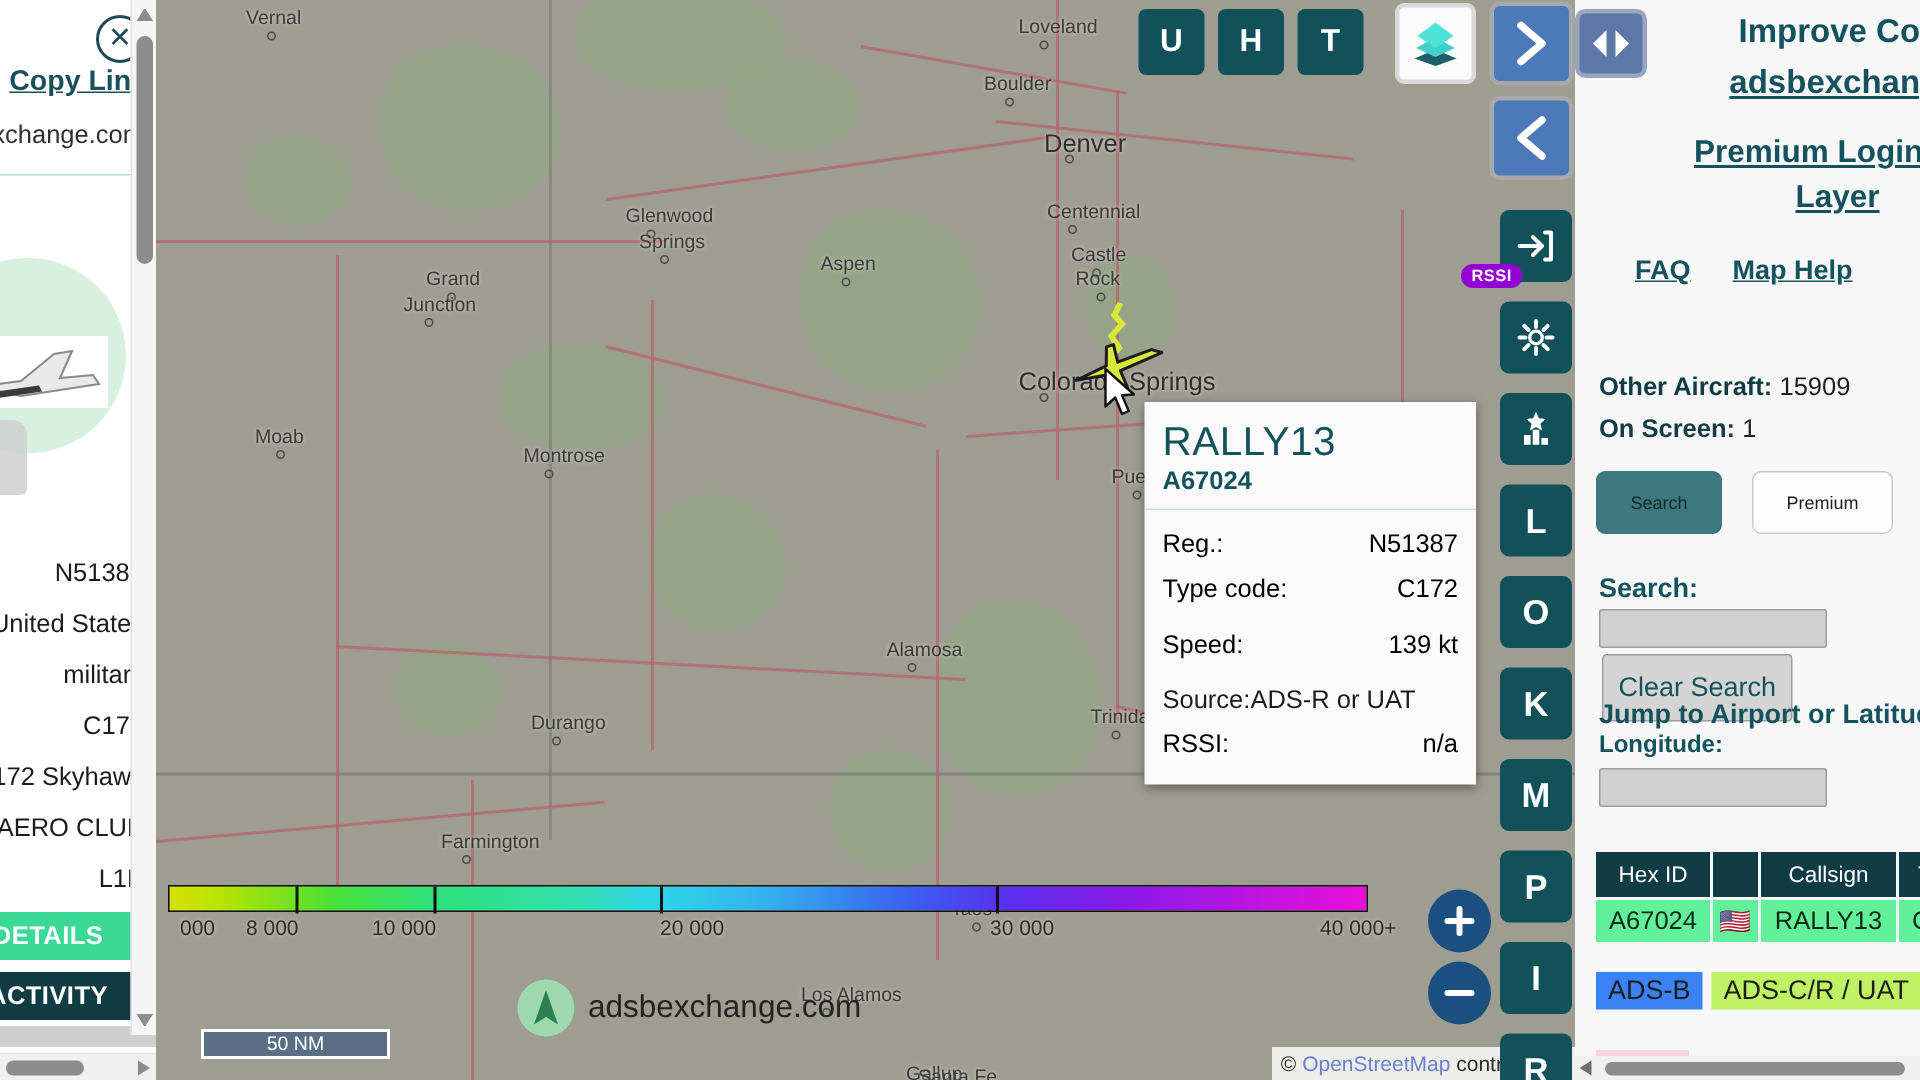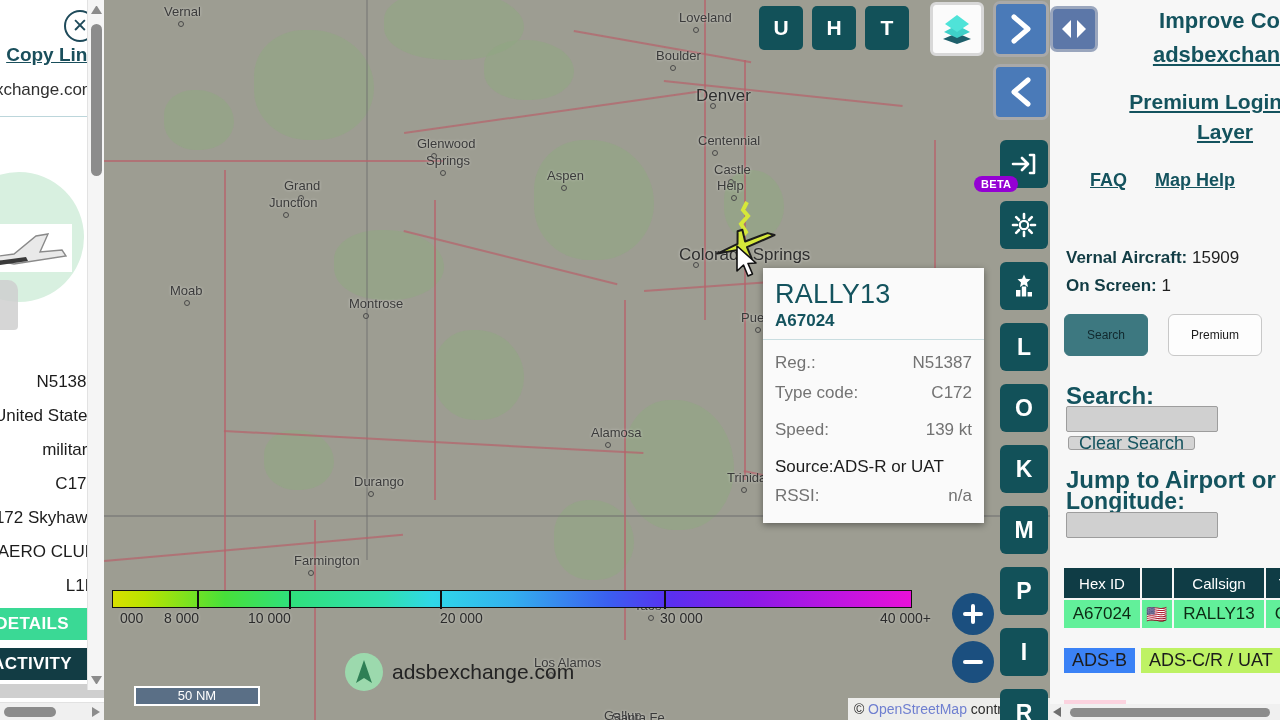--- a/index.html
+++ b/index.html
@@ -236,29 +236,29 @@
   .rp-stat b { color: #123c44; }
   #rp-tabs { position: absolute; left: 14px; top: 314px; display: flex; }
   .rp-tab {
     height: 42px; padding: 0 22px; display: flex; align-items: center;
     justify-content: center; font-size: 12px; cursor: pointer;
     border: 1px solid #c8c8c8; border-radius: 6px; margin-right: 20px;
   }
   .rp-tab.active { background: #3d7880; color: #11292e; border-color: #3d7880; }
   .rp-tab.idle { background: #fdfdfd; color: #1c1c1c; }
   #rp-search-label, #rp-jump-label {
-    position: absolute; left: 16px; font-size: 24px; font-weight: bold;
+    position: absolute; left: 16px; font-size: 18px; font-weight: bold;
     color: #14535e; white-space: nowrap;
   }
   .rp-input {
     position: absolute; height: 26px; background: #d0d0d0;
     border: 1px solid #9d9d9d; border-radius: 2px;
   }
   .rp-btn {
-    position: absolute; height: 14px; background: #d4d4d4; border: 1px solid #9d9d9d;
+    position: absolute; height: 45px; background: #d4d4d4; border: 1px solid #9d9d9d;
     border-radius: 3px; font-size: 18px; color: #14535e; padding: 0 10px;
     display: flex; align-items: center; cursor: pointer; white-space: nowrap;
   }
   #rp-table { position: absolute; left: 14px; top: 568px; }
   #rp-thead { display: flex; }
   #rp-thead div {
     background: #0f3c45; color: #fff; font-size: 15px; height: 30px;
     display: flex; align-items: center; justify-content: center;
     border-right: 2px solid #f7f7f7; white-space: nowrap;
   }
@@ -290,21 +290,21 @@
 
   
   #tooltip {
     position: absolute; left: 763px; top: 268px; width: 221px;
     background: #fafafa; box-shadow: 0 2px 7px rgba(0,0,0,.4); z-index: 35;
   }
   #tt-head { padding: 12px 12px 8px 12px; border-bottom: 1px solid #c9dde0; }
   #tt-call { font-size: 27px; color: #14535e; line-height: 1.05; letter-spacing: .3px; }
   #tt-hex { font-size: 17px; font-weight: bold; color: #14535e; margin-top: 3px; }
   #tt-body { padding: 8px 12px 12px 12px; }
-  .tt-row { display: flex; justify-content: space-between; font-size: 17px; color: #737373; line-height: 1.72; }
+  .tt-row { display: flex; justify-content: space-between; font-size: 17px; color: #000000; line-height: 1.72; }
   .tt-gap { height: 8px; }
   .tt-src { font-size: 17px; color: #1c1c1c; line-height: 1.72; }
 </style>
 </head>
 <body>
 
 <div id="root">
 
   <div id="map">
     <div id="map-base">
@@ -352,21 +352,21 @@
         <div class="city-label big" style="left: 592px; top: 86px;">Denver</div>
         <div class="city-dot" style="left: 608px; top: 150px;"></div>
         <div class="city-label" style="left: 594px; top: 133px;">Centennial</div>
         <div class="city-dot" style="left: 327px; top: 153px;"></div>
         <div class="city-label" style="left: 313px; top: 136px;">Glenwood</div>
         <div class="city-dot" style="left: 336px; top: 170px;"></div>
         <div class="city-label" style="left: 322px; top: 153px;">Springs</div>
         <div class="city-dot" style="left: 624px; top: 179px;"></div>
         <div class="city-label" style="left: 610px; top: 162px;">Castle</div>
         <div class="city-dot" style="left: 627px; top: 195px;"></div>
-        <div class="city-label" style="left: 613px; top: 178px;">Help</div>
+        <div class="city-label" style="left: 613px; top: 178px;">Rock</div>
         <div class="city-dot" style="left: 457px; top: 185px;"></div>
         <div class="city-label" style="left: 443px; top: 168px;">Aspen</div>
         <div class="city-dot" style="left: 194px; top: 195px;"></div>
         <div class="city-label" style="left: 180px; top: 178px;">Grand</div>
         <div class="city-dot" style="left: 179px; top: 212px;"></div>
         <div class="city-label" style="left: 165px; top: 195px;">Junction</div>
         <div class="city-dot" style="left: 80px; top: 300px;"></div>
         <div class="city-label" style="left: 66px; top: 283px;">Moab</div>
         <div class="city-dot" style="left: 259px; top: 313px;"></div>
         <div class="city-label" style="left: 245px; top: 296px;">Montrose</div>
@@ -424,21 +424,21 @@
         <path d="M20 3 L6 15 L20 27" fill="none" stroke="#fff" stroke-width="5" stroke-linecap="round" stroke-linejoin="round"></path>
       </svg>
     </div>
 
     <div id="vtools">
       <div class="vbtn" style="position:relative;">
         <svg width="26" height="26" viewBox="0 0 26 26">
           <path d="M2 13 H16 M11 7 L17 13 L11 19" fill="none" stroke="#fff" stroke-width="2.6" stroke-linecap="round" stroke-linejoin="round"></path>
           <path d="M19 4 H23 V22 H19" fill="none" stroke="#fff" stroke-width="2.6" stroke-linecap="round" stroke-linejoin="round"></path>
         </svg>
-        <span id="beta-badge">BETA</span>
+        <span id="beta-badge">RSSI</span>
       </div>
       <div class="vbtn">
         <svg width="26" height="26" viewBox="0 0 26 26">
           <circle cx="13" cy="13" r="4.2" fill="none" stroke="#fff" stroke-width="2.2"></circle>
           <g stroke="#fff" stroke-width="2.6" stroke-linecap="round">
             <line x1="13" y1="2" x2="13" y2="6"></line>
               <line x1="13" y1="20" x2="13" y2="24"></line>
             <line x1="2" y1="13" x2="6" y2="13"></line>
               <line x1="20" y1="13" x2="24" y2="13"></line>
             <line x1="5.2" y1="5.2" x2="8" y2="8"></line>
@@ -589,39 +589,39 @@
     <div id="rp-improve">Improve Coverage</div>
     <div id="rp-domain">adsbexchange.com</div>
     <div id="rp-premium">Premium Login: no</div>
     <div id="rp-layer">Layer</div>
     <div id="rp-links">
       <span>FAQ</span>
       <span>Map Help</span>
     </div>
 
     <div class="rp-stat" style="top:248px;">
-      <b>Vernal Aircraft:</b>
+      <b>Other Aircraft:</b>
       <span>15909</span>
     </div>
     <div class="rp-stat" style="top:276px;">
       <b>On Screen:</b>
       <span>1</span>
     </div>
 
     <div id="rp-tabs">
       <div class="rp-tab active">Search</div>
       <div class="rp-tab idle">Premium</div>
     </div>
 
     <div id="rp-search-label" style="top:382px;">Search:</div>
     <input class="rp-input" style="left: 16px; top: 406px; width: 152px;" value="">
 
     <div class="rp-btn" style="left:18px;top:436px;">Clear Search</div>
     <div id="rp-jump-label" style="top:466px;">Jump to Airport or Latitude /</div>
-    <div style="position:absolute;left:16px;top:488px;font-size:23px;font-weight:bold;color:#14535e;white-space:nowrap;">Longitude:</div>
+    <div style="position:absolute;left:16px;top:488px;font-size:16px;font-weight:bold;color:#14535e;white-space:nowrap;">Longitude:</div>
     <input class="rp-input" style="left: 16px; top: 512px; width: 152px;" value="">
 
     <div id="rp-table">
       <div id="rp-thead">
           <div style="width: 78px;">Hex ID</div>
           <div style="width: 32px;"></div>
           <div style="width: 92px;">Callsign</div>
           <div style="width: 60px;">Type</div>
         </div>
       <div id="rp-trow">

